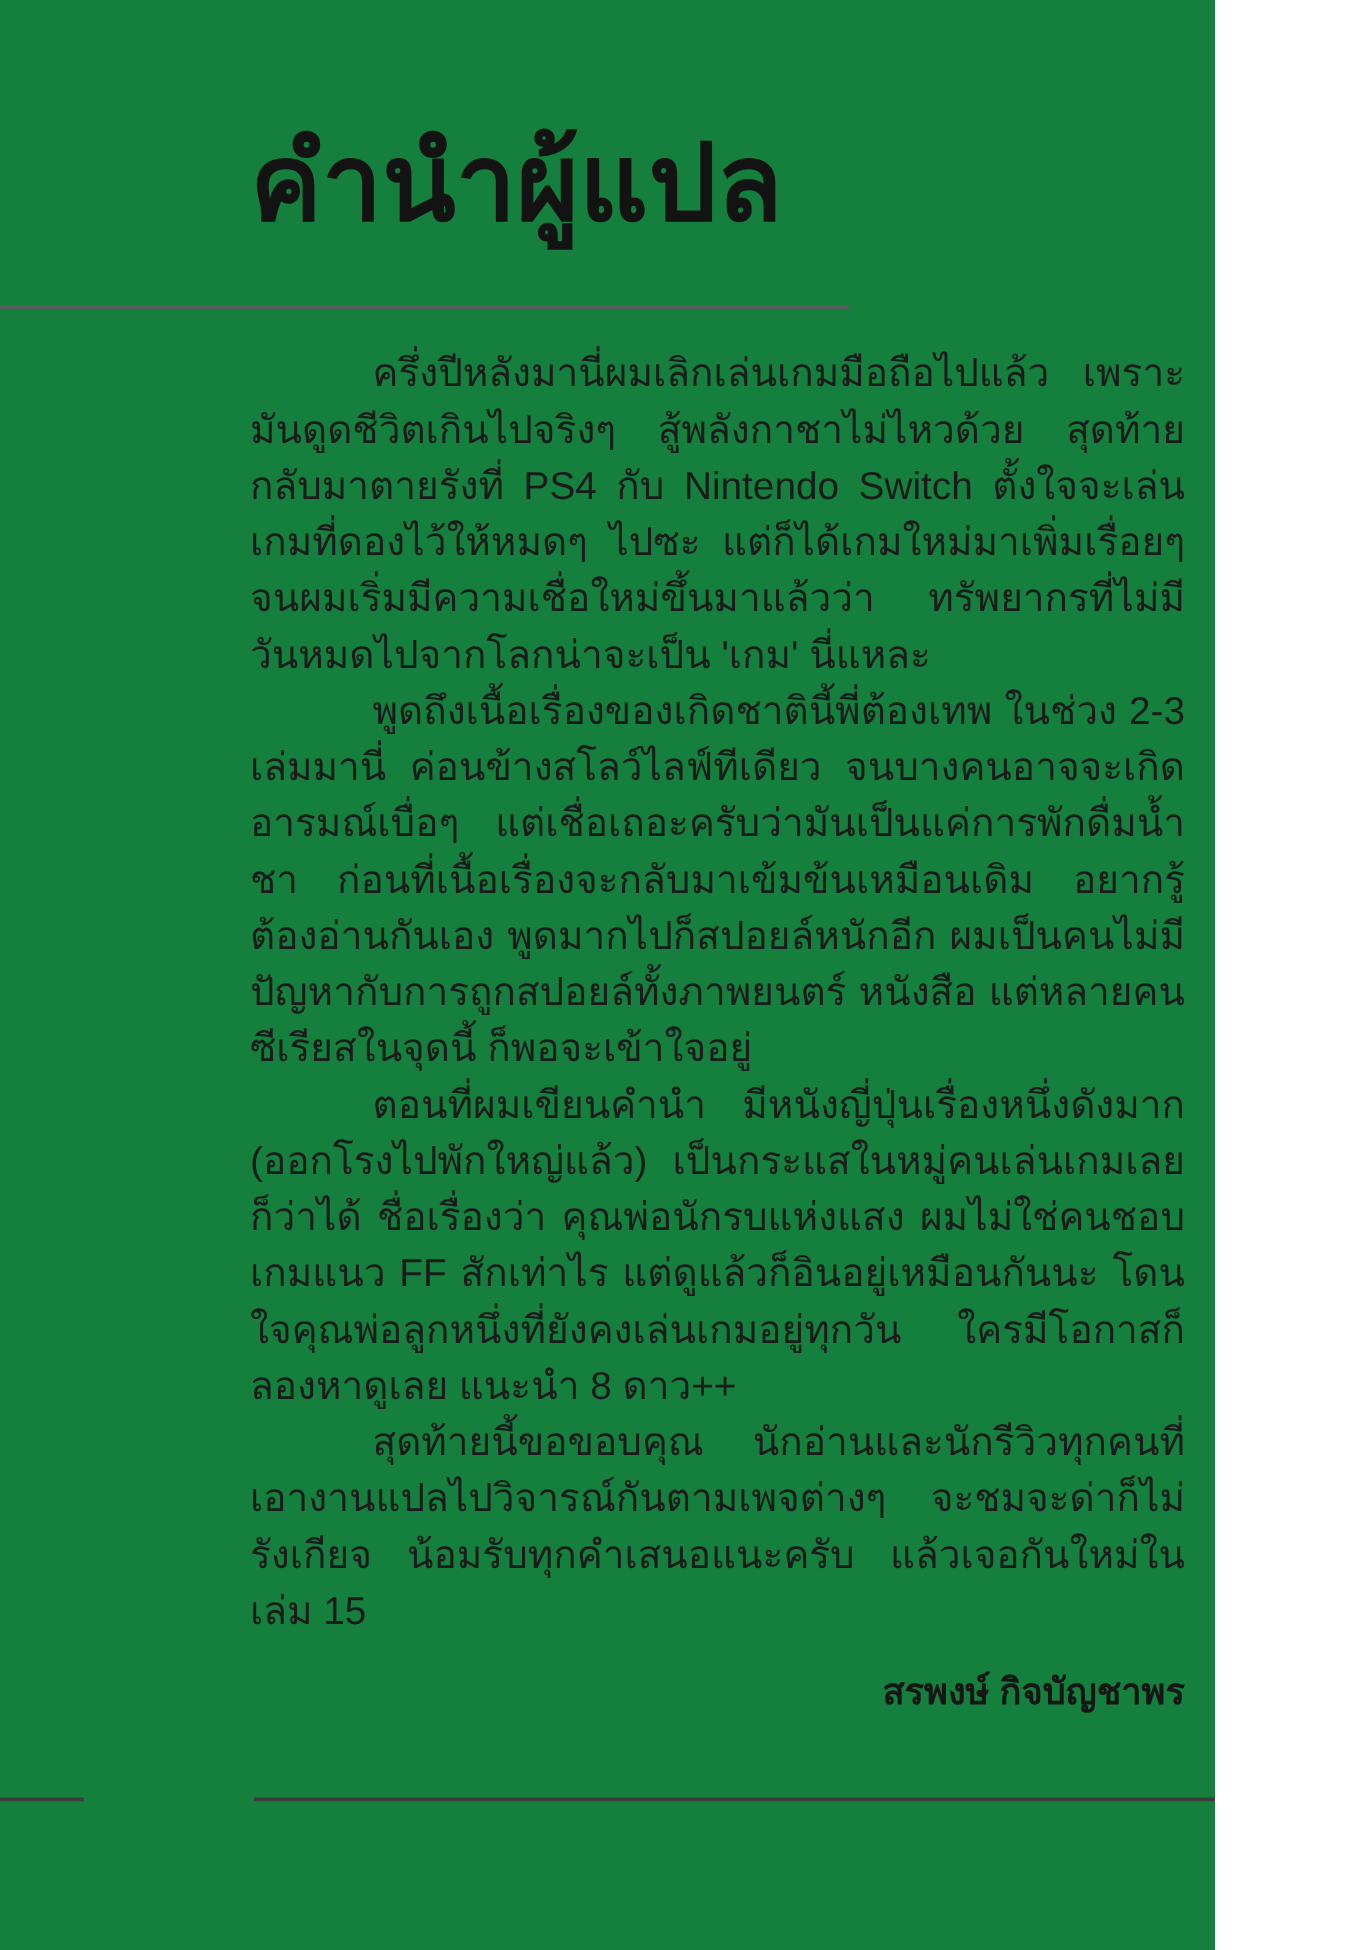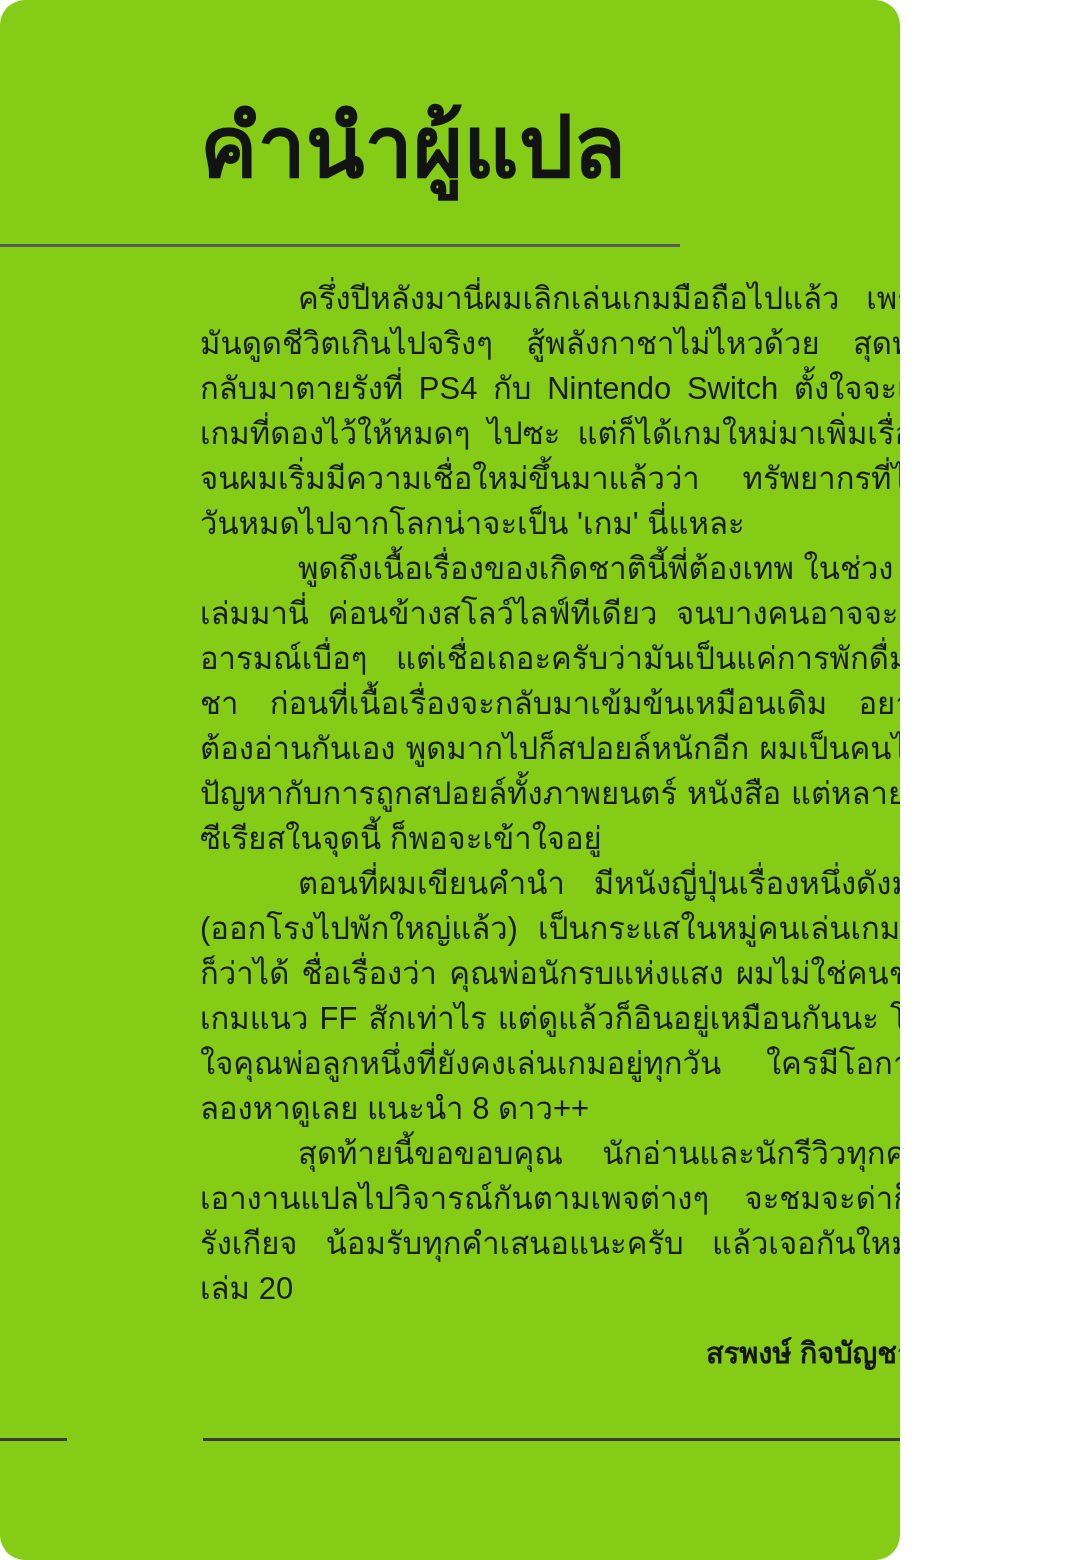--- a/index.html
+++ b/index.html
@@ -8,25 +8,24 @@
     width: 1080px;
     background: #ffffff;
   }
 
   body {
     font-family: "Liberation Sans", "DejaVu Sans", sans-serif;
   }
 
   .page {
     position: relative;
-    width: 900px;
+    width: 972px;
     height: 1560px;
-    background: #84cc16;
+    background: #15803d;
     overflow: hidden;
-    border-radius: 25px;
   }
 
   
   .page-title {
     position: absolute;
     left: 200px;
     top: 96px;
     font-size: 86px;
     font-weight: 700;
     letter-spacing: 0px;
@@ -99,21 +98,21 @@
 <div class="page">
 
   <h1 class="page-title">คำนำผู้แปล</h1>
 
   <div class="title-rule"></div>
 
   <div class="preface-body">
     <p>ครึ่งปีหลังมานี่ผมเลิกเล่นเกมมือถือไปแล้ว เพราะมันดูดชีวิตเกินไปจริงๆ สู้พลังกาชาไม่ไหวด้วย สุดท้ายกลับมาตายรังที่ PS4 กับ Nintendo Switch ตั้งใจจะเล่นเกมที่ดองไว้ให้หมดๆ ไปซะ แต่ก็ได้เกมใหม่มาเพิ่มเรื่อยๆ จนผมเริ่มมีความเชื่อใหม่ขึ้นมาแล้วว่า ทรัพยากรที่ไม่มีวันหมดไปจากโลกน่าจะเป็น 'เกม' นี่แหละ</p>
     <p>พูดถึงเนื้อเรื่องของเกิดชาตินี้พี่ต้องเทพ ในช่วง 2-3 เล่มมานี่ ค่อนข้างสโลว์ไลฟ์ทีเดียว จนบางคนอาจจะเกิดอารมณ์เบื่อๆ แต่เชื่อเถอะครับว่ามันเป็นแค่การพักดื่มน้ำชา ก่อนที่เนื้อเรื่องจะกลับมาเข้มข้นเหมือนเดิม อยากรู้ต้องอ่านกันเอง พูดมากไปก็สปอยล์หนักอีก ผมเป็นคนไม่มีปัญหากับการถูกสปอยล์ทั้งภาพยนตร์ หนังสือ แต่หลายคนซีเรียสในจุดนี้ ก็พอจะเข้าใจอยู่</p>
     <p>ตอนที่ผมเขียนคำนำ มีหนังญี่ปุ่นเรื่องหนึ่งดังมาก (ออกโรงไปพักใหญ่แล้ว) เป็นกระแสในหมู่คนเล่นเกมเลยก็ว่าได้ ชื่อเรื่องว่า คุณพ่อนักรบแห่งแสง ผมไม่ใช่คนชอบเกมแนว FF สักเท่าไร แต่ดูแล้วก็อินอยู่เหมือนกันนะ โดนใจคุณพ่อลูกหนึ่งที่ยังคงเล่นเกมอยู่ทุกวัน ใครมีโอกาสก็ลองหาดูเลย แนะนำ 8 ดาว++</p>
-    <p>สุดท้ายนี้ขอขอบคุณ นักอ่านและนักรีวิวทุกคนที่เอางานแปลไปวิจารณ์กันตามเพจต่างๆ จะชมจะด่าก็ไม่รังเกียจ น้อมรับทุกคำเสนอแนะครับ แล้วเจอกันใหม่ในเล่ม 20</p>
+    <p>สุดท้ายนี้ขอขอบคุณ นักอ่านและนักรีวิวทุกคนที่เอางานแปลไปวิจารณ์กันตามเพจต่างๆ จะชมจะด่าก็ไม่รังเกียจ น้อมรับทุกคำเสนอแนะครับ แล้วเจอกันใหม่ในเล่ม 15</p>
   </div>
 
   <div class="translator-signature">สรพงษ์ กิจบัญชาพร</div>
 
   <div class="footer-rule-short"></div>
 
   <div class="footer-rule-long"></div>
 
 </div>
 

